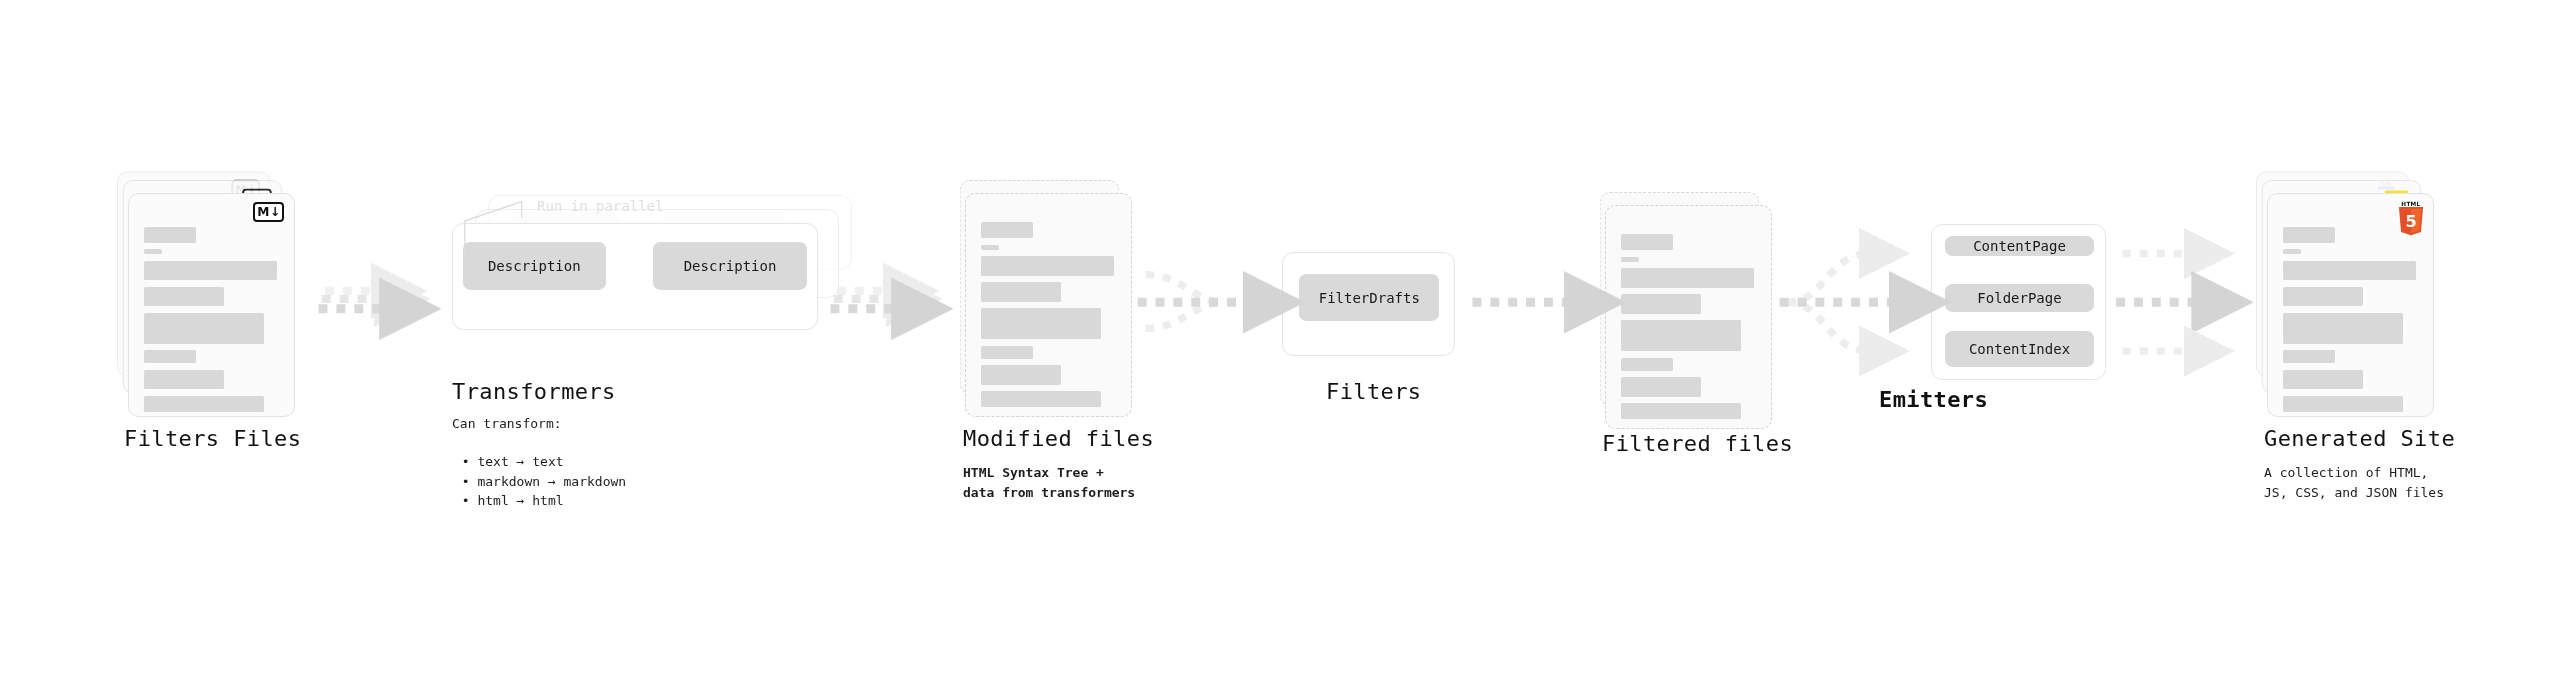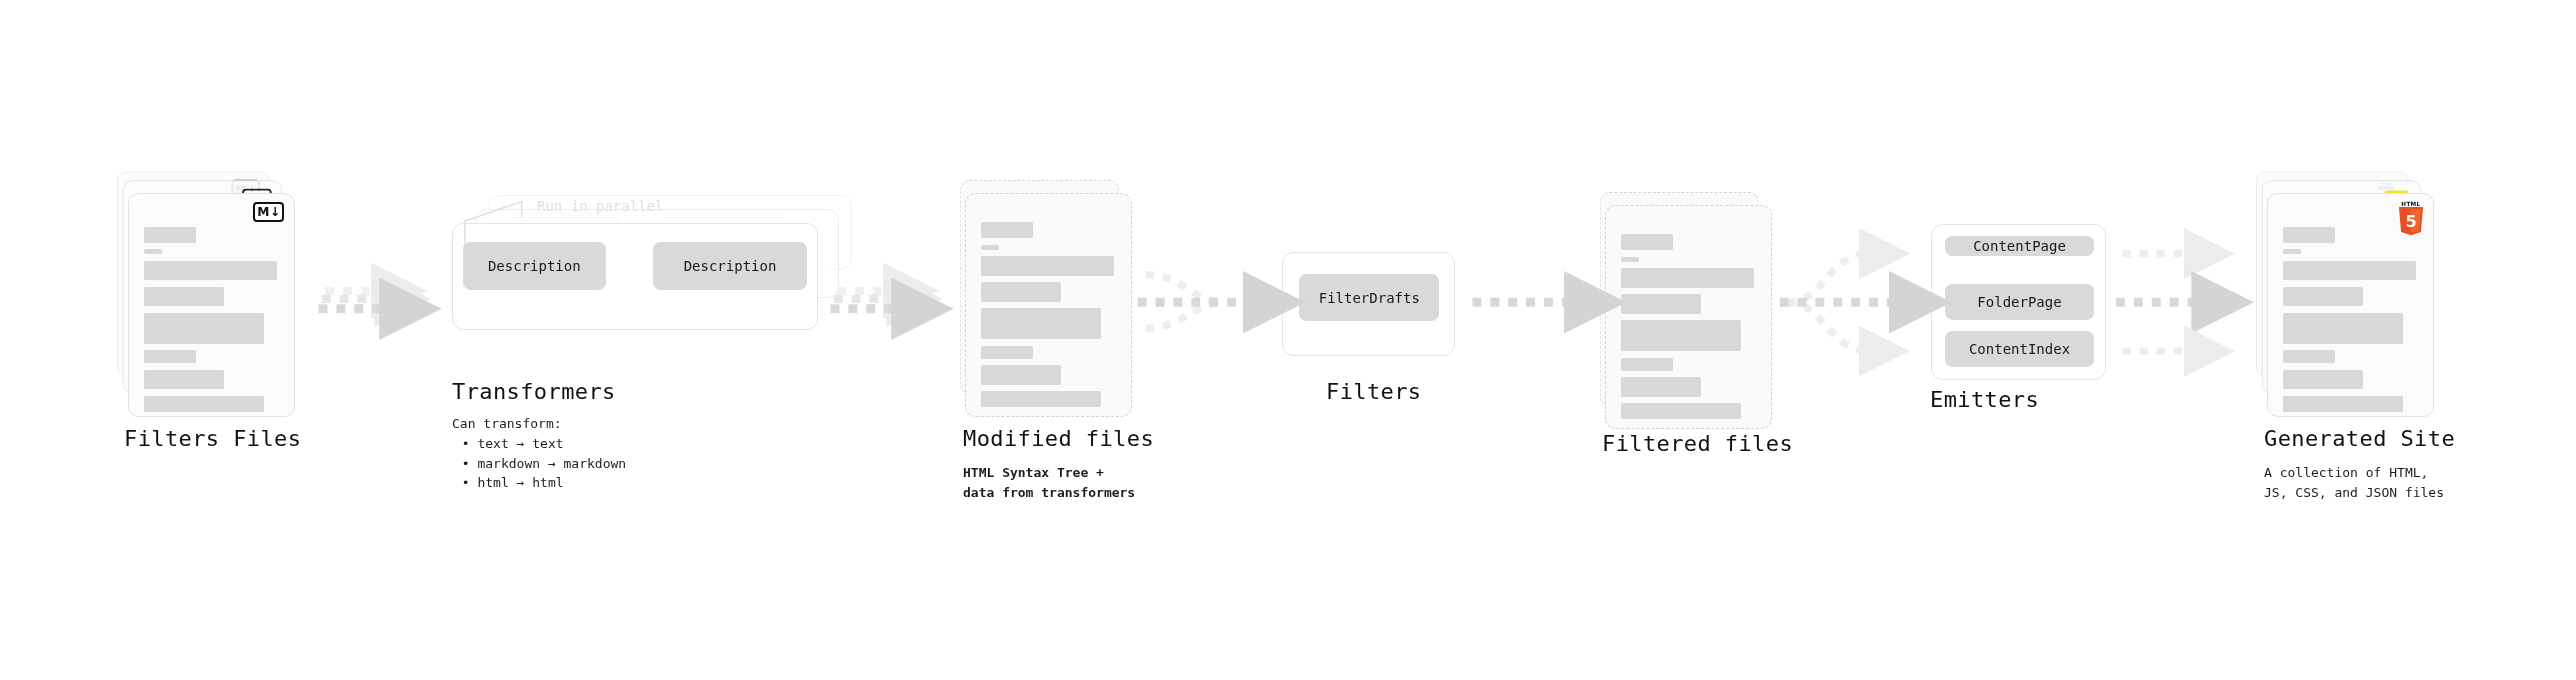--- a/index.html
+++ b/index.html
@@ -82,21 +82,21 @@
   .title {
     position: absolute;
     font-size: 22px; color: #111; letter-spacing: 0.4px; white-space: nowrap;
   }
   .subtitle {
     position: absolute;
     font-size: 13px; color: #1d1d1d; line-height: 19.5px; white-space: pre-line;
   }
   .bullets {
     position: absolute;
-    font-size: 13px; color: #1d1d1d; line-height: 19.5px;
+    font-size: 13px; color: #1d1d1d; line-height: 19.5px; margin-top: 18px;
   }
   .bullets ul { list-style: none; margin: 0; padding: 0 0 0 9.8px; }
   .bullets li::before { content: "• "; }
 
   .parallel-label {
     position: absolute;
     font-size: 14px; color: #e0e0e0; white-space: nowrap;
   }
 
   svg.overlay { position: absolute; left: 0; top: 0; pointer-events: none; }
@@ -206,24 +206,24 @@
         <div class="sk" style="width:52px;height:13px;"></div>
         <div class="sk" style="width:80px;height:19.5px;"></div>
         <div class="sk" style="width:120px;height:16.3px;"></div>
       </div>
     </div>
   </div>
   <div class="title" style="left:1602px; top:431px;">Filtered files</div>
 
   <div class="groupbox" style="left:1931px; top:224px; width:175px; height:156px;">
     <div class="chip" style="position:absolute; left:13px; top:11.4px; width:149px; height:20px;">ContentPage</div>
-    <div class="chip" style="position:absolute; left:13px; top:59px; width:149px; height:36px;">FolderPage</div>
+    <div class="chip" style="position:absolute; left:13px; top:59px; width:149px; height:28px;">FolderPage</div>
     <div class="chip" style="position:absolute; left:13px; top:106px; width:149px; height:36px;">ContentIndex</div>
   </div>
-  <div class="title" style="left:1930px; top:387px;">Emitters</div>
+  <div class="title" style="left:1879px; top:387px;font-weight:bold;">Emitters</div>
 
   <div class="node" style="left:2267px; top:193px;">
     <div class="doc back2">
       <div class="badge" style="right:14.6px; top:9.8px; text-align:center;">
         <div class="css-badge-cap">CSS</div>
         <div class="css-badge"></div>
       </div>
     </div>
     <div class="doc back1">
       <div class="badge" style="right:13px; top:9.8px;">

